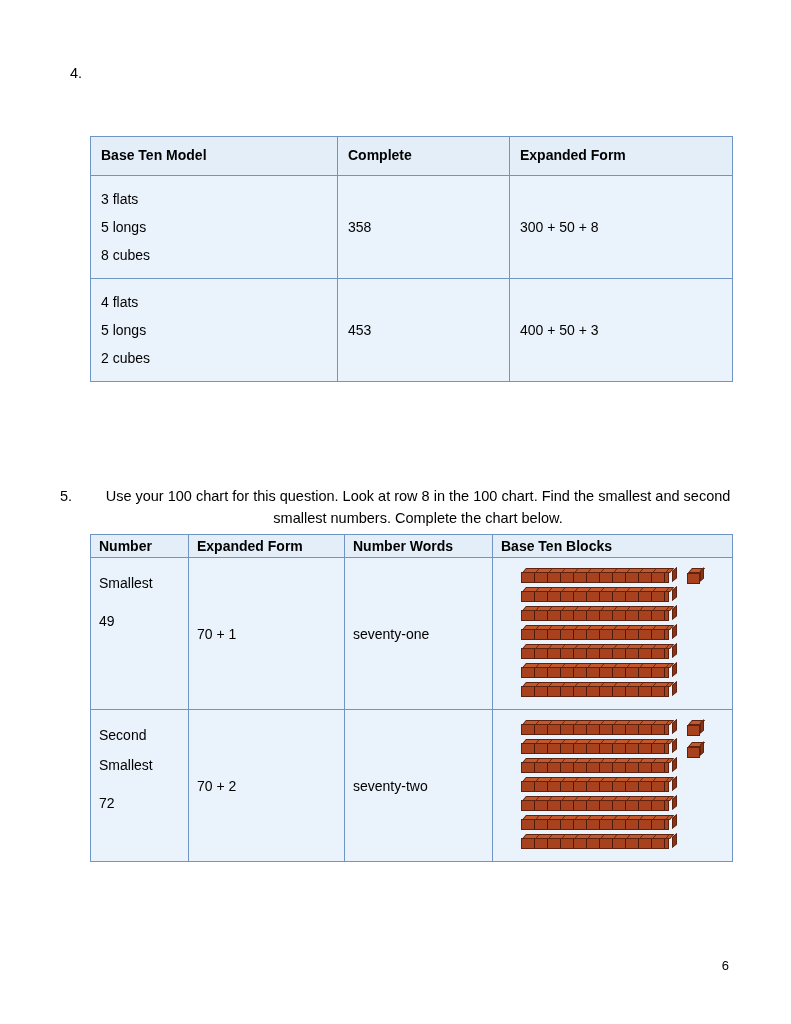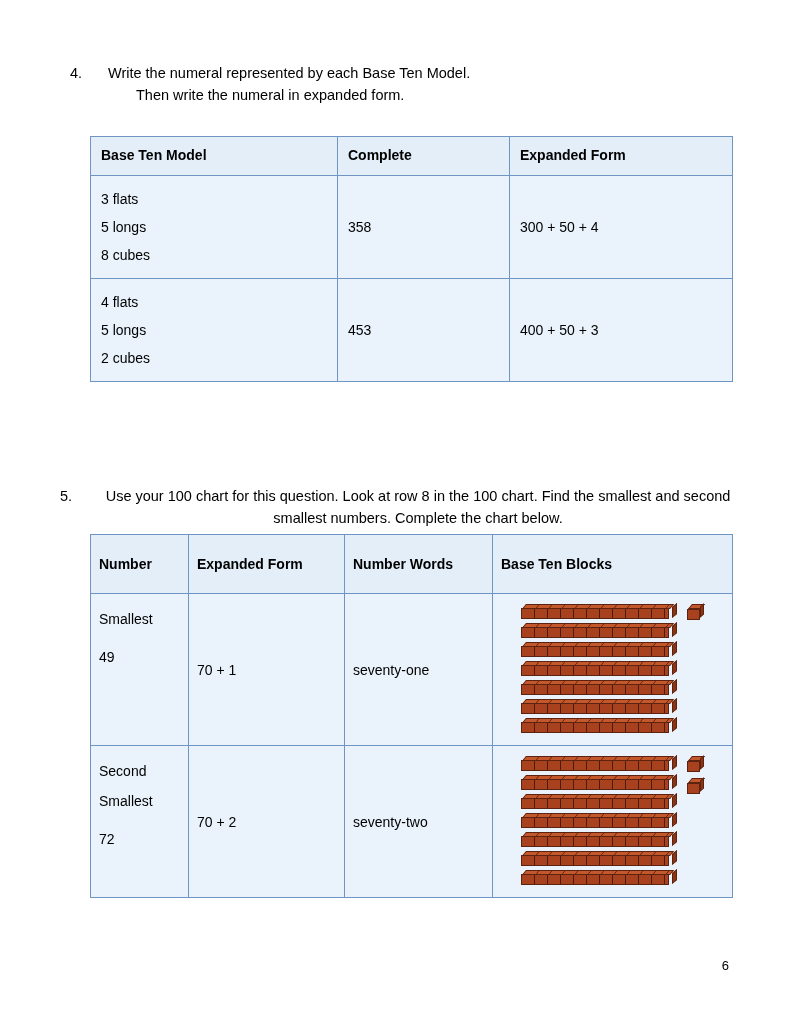--- a/index.html
+++ b/index.html
@@ -89,21 +89,21 @@
   
   #table5 {
     left: 90px;
     top: 534px;
     width: 642px;
   }
   #table5 col.c1 { width: 98px; }
   #table5 col.c2 { width: 156px; }
   #table5 col.c3 { width: 148px; }
   #table5 col.c4 { width: 240px; }
-  #table5 th { padding: 21px 8px; }
+  #table5 th { padding: 3px 8px; }
   #table5 td { padding: 10px 8px; }
   #table5 td.num div { line-height: 30px; }
   #table5 td.mid { vertical-align: middle; }
   #table5 td.blocks { padding: 8px 6px 8px 28px; }
 
   
   .rod {
     position: relative;
     height: 15px;
     margin-bottom: 4px;
@@ -203,24 +203,20 @@
     font-size: 13px;
   }
 </style>
 </head>
 <body>
 
 <div class="page">
 
   <div class="question" id="q4">
     <div class="q-num">4.</div>
-    <div class="q-body">
-      <span>Write the numeral represented by each Base Ten Model.</span>
-      <span class="q-line2">Then write the numeral in expanded form.</span>
-    </div>
   </div>
 
   <table class="sheet" id="table4">
     <colgroup>
       <col class="c1">
         <col class="c2">
         <col class="c3">
     </colgroup>
     <thead>
       <tr>
@@ -230,21 +226,21 @@
       </tr>
     </thead>
     <tbody>
       <tr>
         <td class="model">
           <div>3 flats</div>
           <div>5 longs</div>
           <div>8 cubes</div>
         </td>
         <td class="mid">358</td>
-        <td class="mid">300 + 50 + 4</td>
+        <td class="mid">300 + 50 + 8</td>
       </tr>
       <tr>
         <td class="model">
           <div>4 flats</div>
           <div>5 longs</div>
           <div>2 cubes</div>
         </td>
         <td class="mid">453</td>
         <td class="mid">400 + 50 + 3</td>
       </tr>

